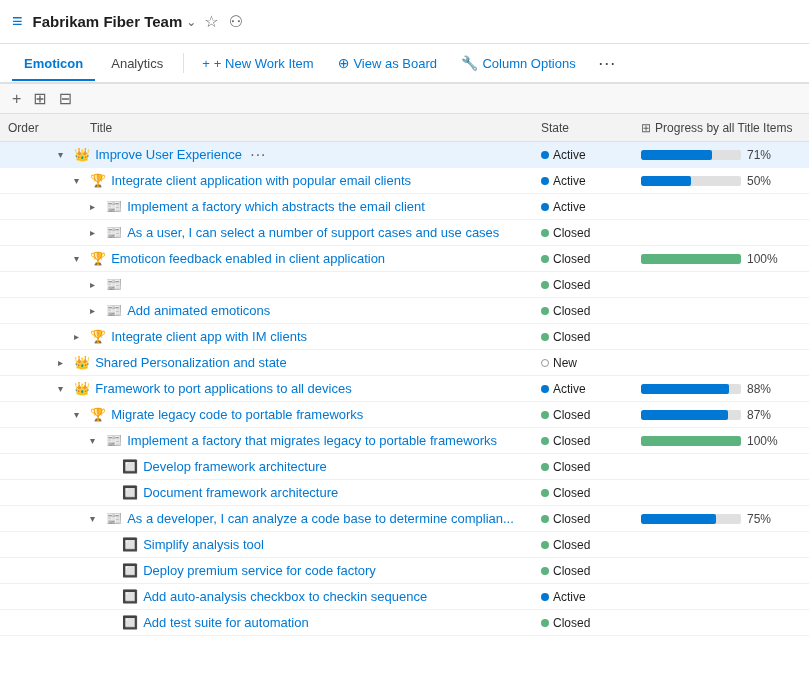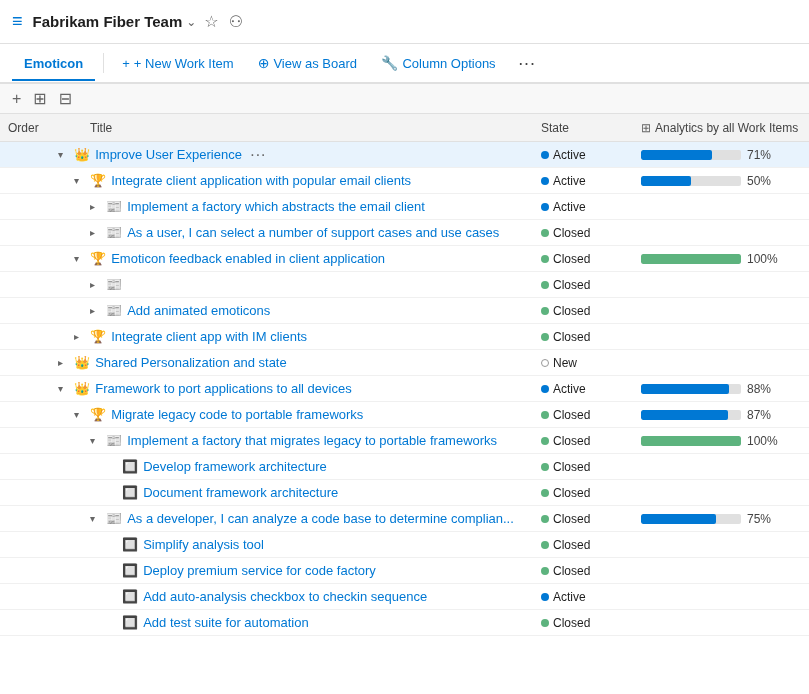--- a/index.html
+++ b/index.html
@@ -67,20 +67,21 @@
   <span class="team-name">Fabrikam Fiber Team</span>
   <span class="team-chevron">⌄</span>
   <div class="top-icons">
     <span>☆</span>
     <span>⚇</span>
   </div>
 </div>
 
 <div class="nav-bar">
   <span class="nav-tab active">Emoticon</span>
+  <span class="nav-tab">Analytics</span>
   <div class="nav-divider"></div>
   <button class="nav-action">
     <span>+</span>
     <span style="color:#0078d4; font-size:13px;">+ New Work Item</span>
   </button>
   <button class="nav-action">
     <span style="font-size:14px;">⊕</span>
     <span>View as Board</span>
   </button>
   <button class="nav-action">
@@ -95,21 +96,21 @@
   <button class="toolbar-btn" title="Expand">⊞</button>
   <button class="toolbar-btn" title="Collapse">⊟</button>
 </div>
 
 <div class="col-header-row">
   <div class="col-order">Order</div>
   <div class="col-title">Title</div>
   <div class="col-state">State</div>
   <div class="col-progress">
     <span style="font-size:12px; color:#666;">⊞</span>
-    <span>Analytics by all Work Items</span>
+    <span>Progress by all Title Items</span>
   </div>
 </div>
 
 <div class="items-container" id="items-container">
 <div class="item-row highlighted">
       <div class="item-order"></div>
       <div class="item-title-cell" style="padding-left: 0px;">
         <span class="chevron">▾</span>
         <span class="item-icon" style="color: rgb(255, 140, 0);">👑</span>
         <span class="item-title">Improve User Experience</span>

